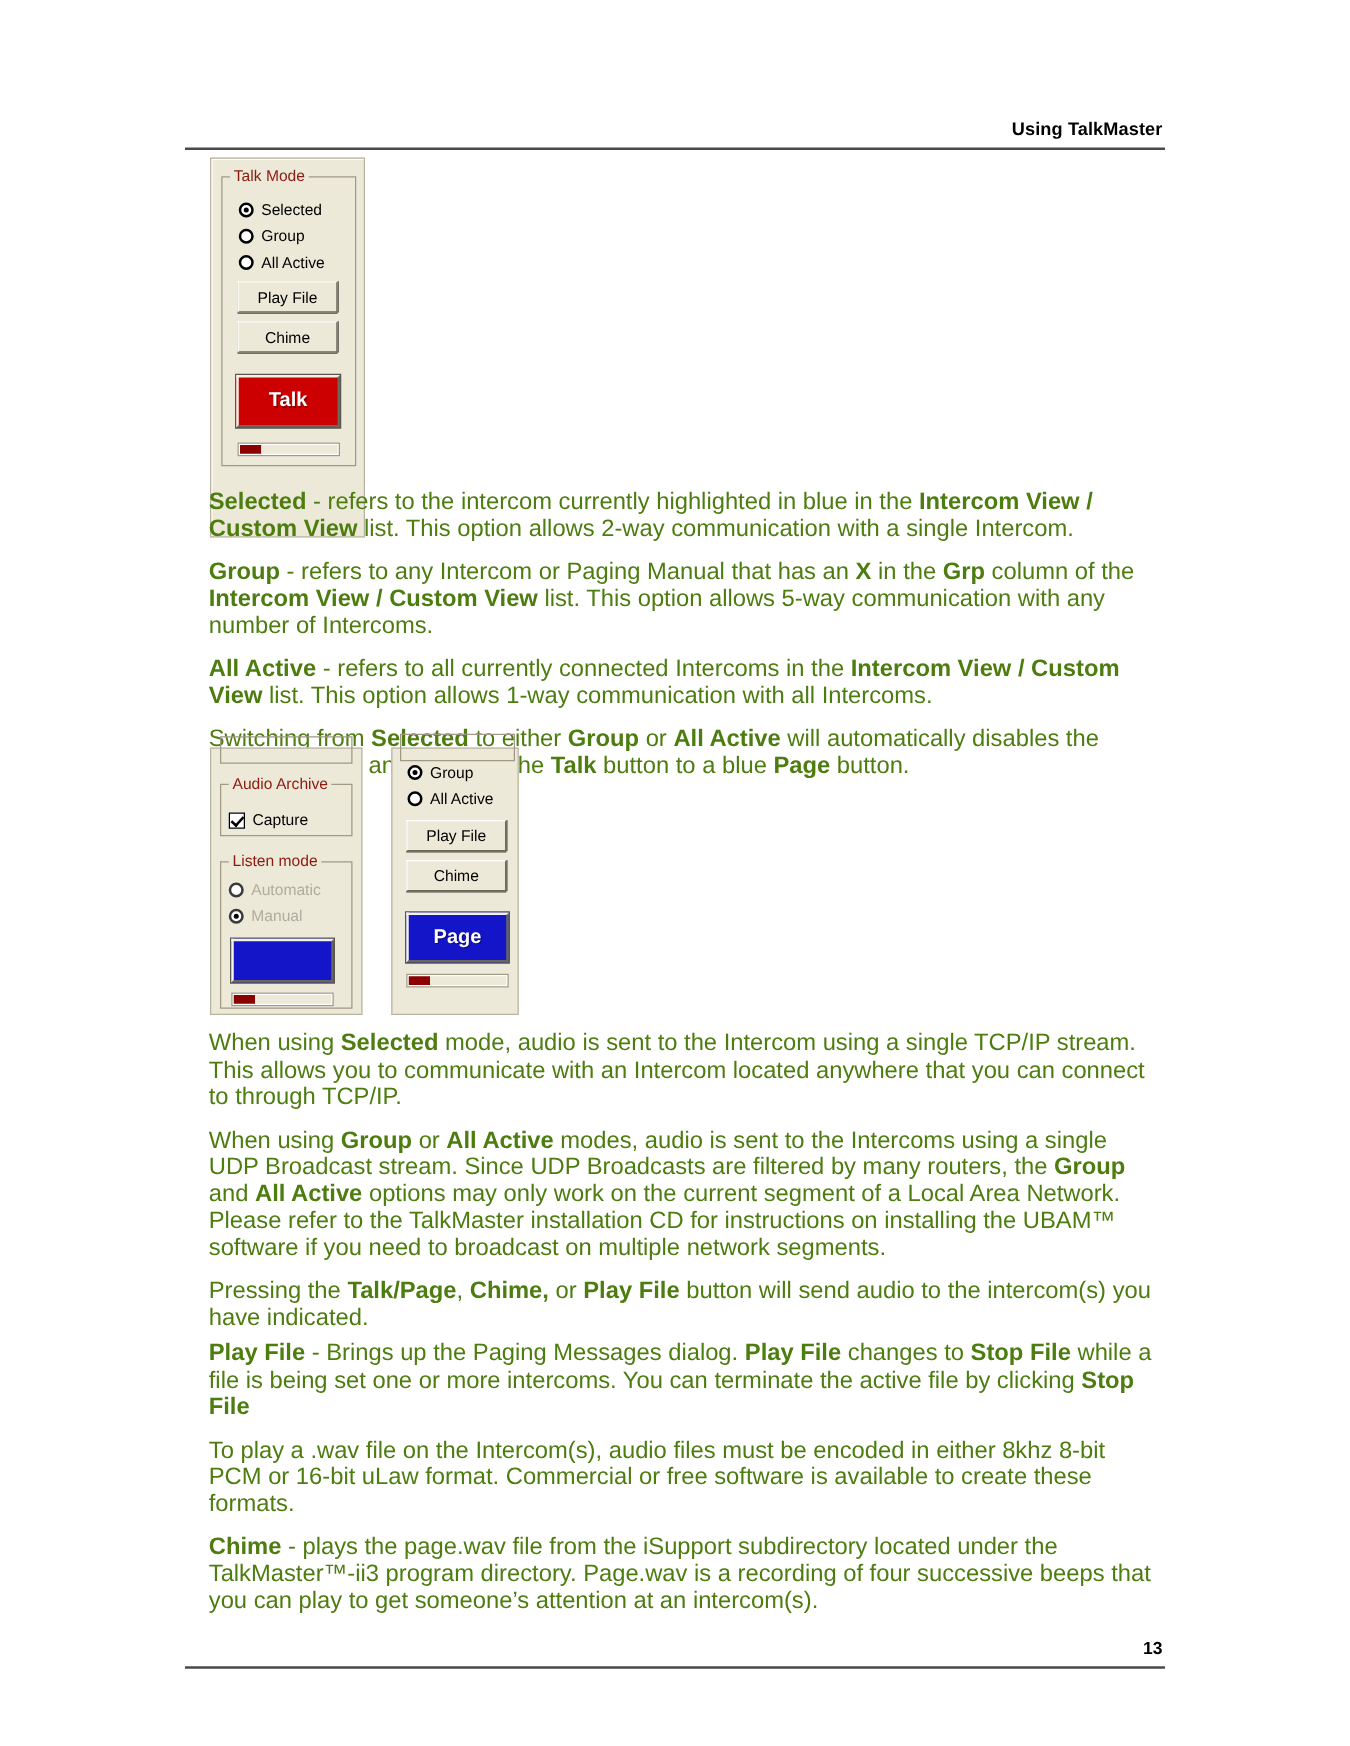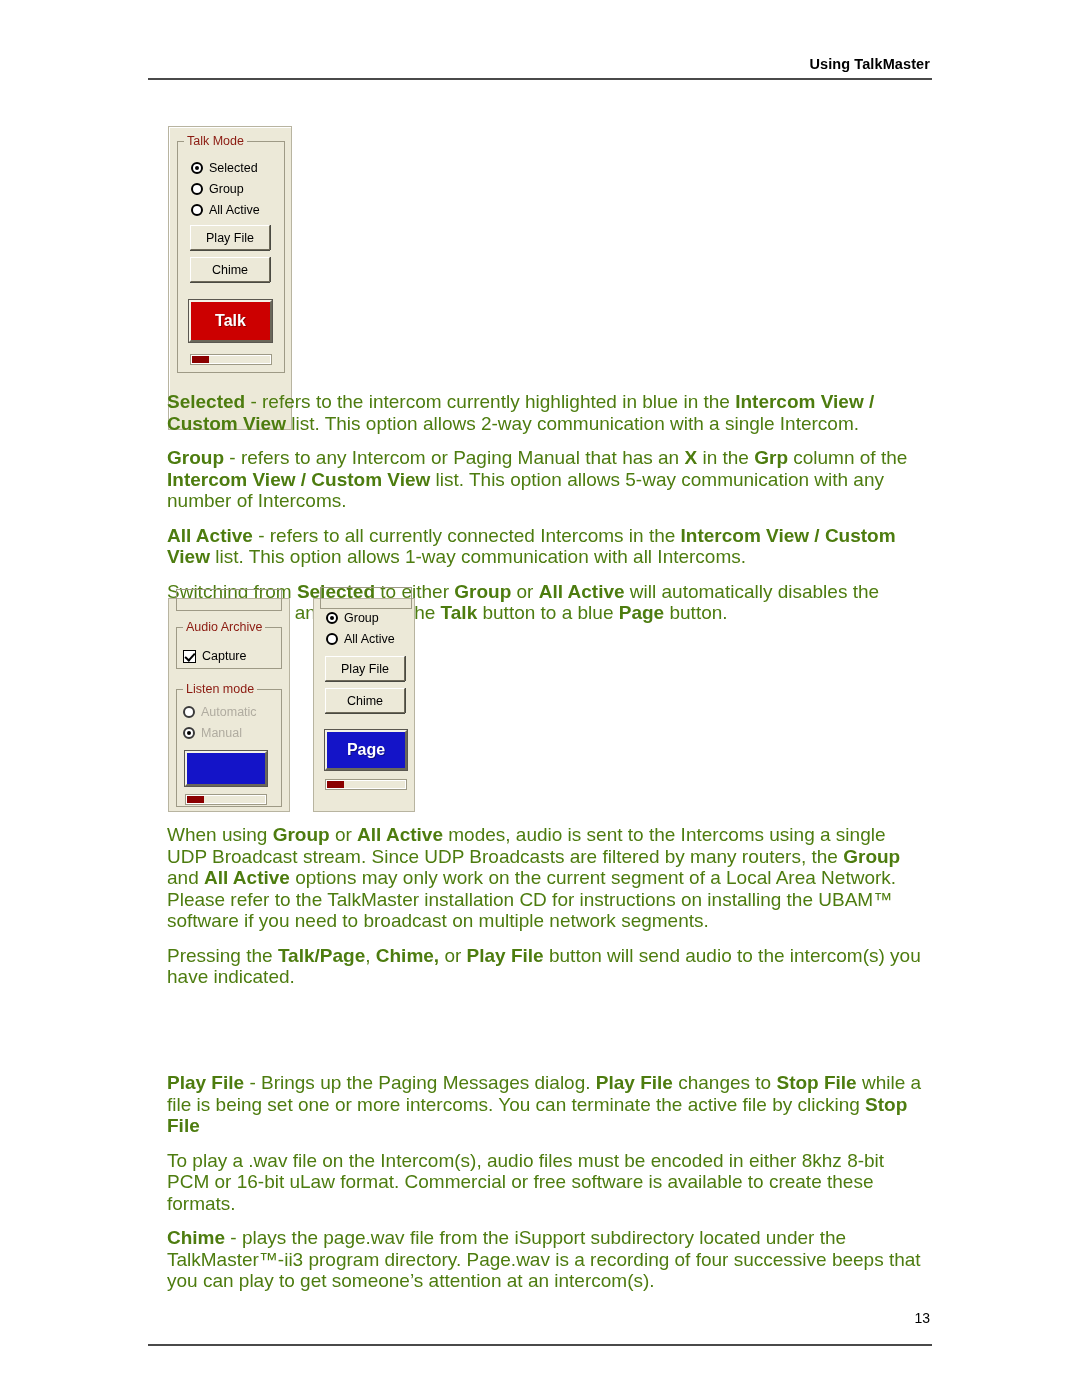--- a/index.html
+++ b/index.html
@@ -30,39 +30,40 @@
     top: 56px;
     width: 784px;
   }
   .header-title {
     text-align: right;
     font-size: 14.5px;
     font-weight: bold;
     letter-spacing: 0.1px;
     padding-right: 2px;
     padding-bottom: 6px;
+    margin-top: 40px;
   }
   .header-rule {
     border-bottom: 2px solid #4a4a4a;
     width: 784px;
   }
 
   
   .footer {
     position: absolute;
     left: 148px;
     top: 1310px;
     width: 784px;
   }
   .footer-pageno {
     text-align: right;
     font-size: 14px;
-    font-weight: normal;
+    font-weight: bold;
     padding-right: 2px;
-    padding-bottom: 18px;
+    padding-bottom: 7px;
   }
   .footer-rule {
     border-bottom: 2px solid #4a4a4a;
     width: 784px;
   }
 
   
   .body-col {
     position: absolute;
     left: 167px;
@@ -342,20 +343,23 @@
 
     <div class="vu-meter" style="left:11px; top:180px; width:82px; height:11px;">
       <div class="vu-inner">
         <div class="vu-fill" style="width:22%;"></div>
         <div class="vu-track" style="width:78%;"></div>
       </div>
     </div>
   </div>
 
   <div class="body-col" style="top:824px;">
+    <p class="para">
+      <span>When using </span><b>Selected</b><span> mode, audio is sent to the Intercom using a single TCP/IP stream.  This allows you to communicate with an Intercom located anywhere that you can connect to through TCP/IP.</span>
+    </p>
 
     <p class="para">
       <span>When using </span><b>Group</b><span> or </span><b>All Active</b><span> modes, audio is sent to the Intercoms using a single UDP Broadcast stream.  Since UDP Broadcasts are filtered by many routers, the </span><b>Group</b><span> and </span><b>All Active</b><span> options may only work on the current segment of a Local Area Network.  Please refer to the TalkMaster installation CD for instructions on installing the UBAM™ software if you need to broadcast on multiple network segments.</span>
     </p>
 
     <p class="para">
       <span>Pressing the </span><b>Talk/Page</b><span>, </span><b>Chime,</b><span> or </span><b>Play File</b><span> button will send audio to the intercom(s) you have indicated.</span>
     </p>
   </div>
 

